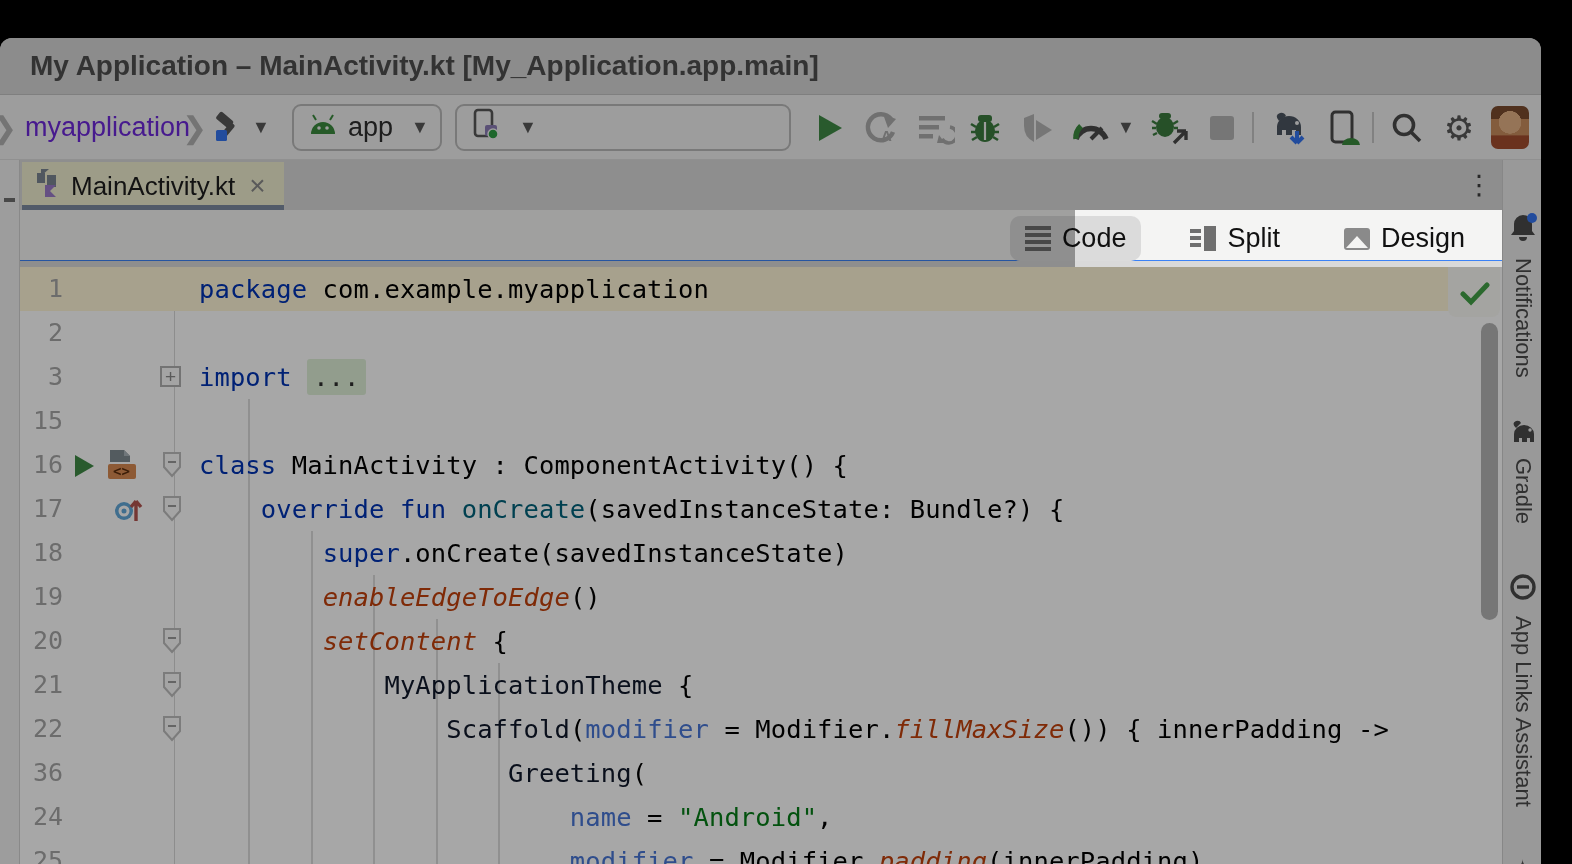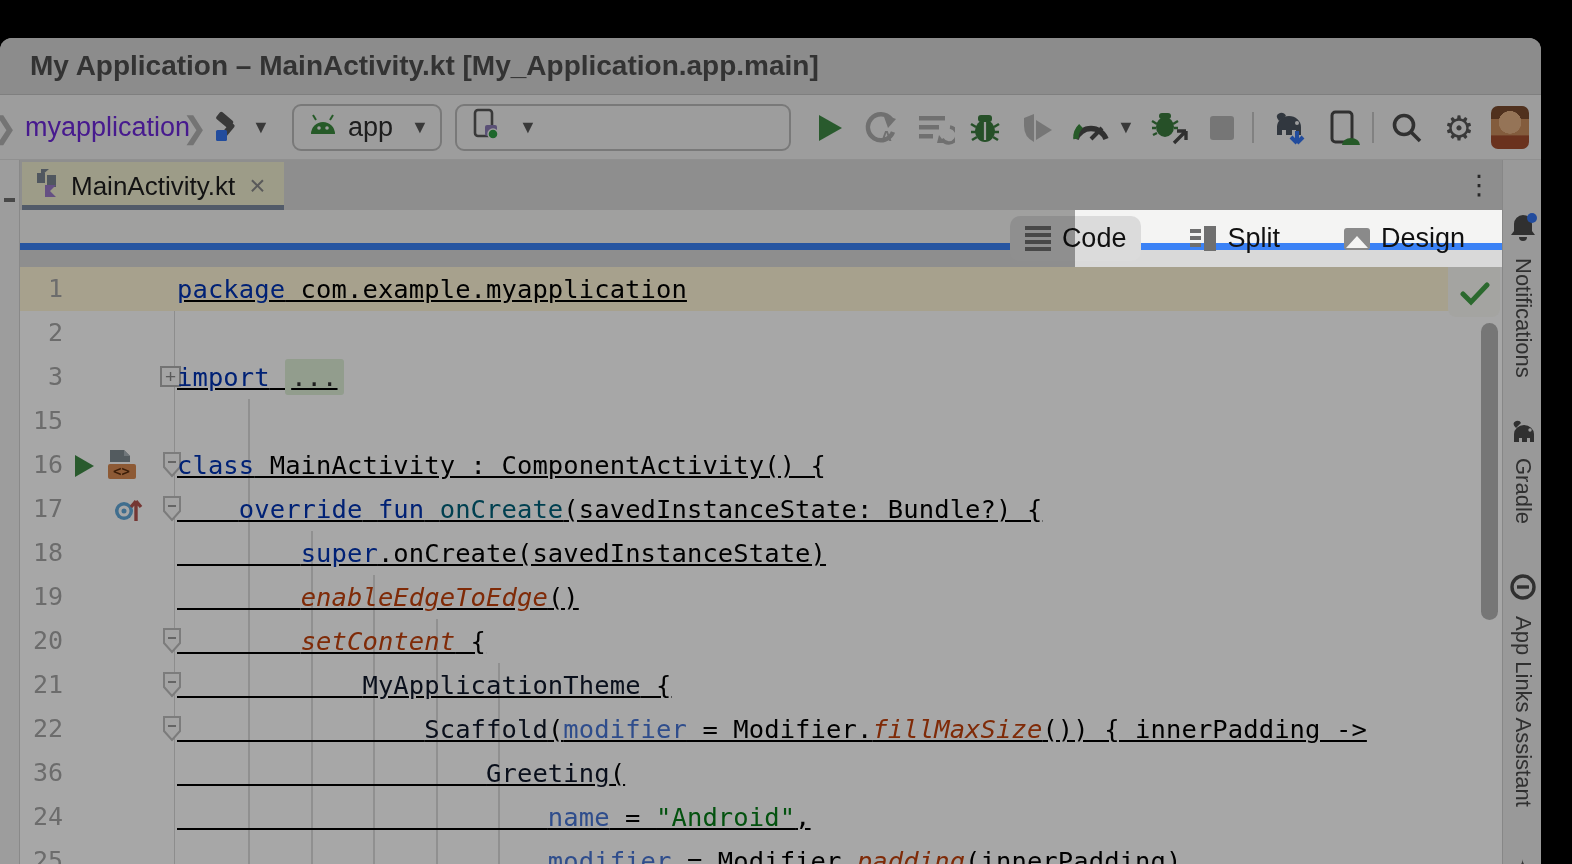--- a/index.html
+++ b/index.html
@@ -41,22 +41,22 @@
   .tabbar { position:absolute; left:0; top:122px; width:100%; height:50px; background:#d9d9d9; }
   .tab { position:absolute; left:22px; top:2px; width:262px; height:48px; background:#f0efd0;
          display:flex; align-items:center; padding:0 12px; gap:10px; }
   .tab::after { content:""; position:absolute; left:0; bottom:0; width:100%; height:5px; background:#7e8ca0; }
   .tab-label { font-size:26px; color:#1d1d1d; }
   .tab-close { font-size:28px; color:#8a8a8a; margin-left:4px; }
   .more-dots { position:absolute; left:1462px; top:0; width:34px; height:50px; display:flex;
                align-items:center; justify-content:center; font-size:27px; color:#3c3c3c; letter-spacing:0; }
 
   
-  .edtoolbar { position:absolute; left:20px; top:172px; width:1482px; height:40px; background:#f4f4f3;
-               border-bottom:7px solid #3b82f6;text-decoration:underline; }
+  .edtoolbar { position:absolute; left:20px; top:172px; width:1482px; height:51px; background:#f4f4f3;
+               border-bottom:1px solid #3b82f6;text-decoration:underline; }
   .modes { position:absolute; right:22px; top:0; height:57px; display:flex; align-items:center; gap:34px; }
   .modebtn { display:flex; align-items:center; gap:11px; font-size:27px; color:#111; height:45px;
              padding:0 15px; border-radius:10px; }
   .modebtn.active { background:#dbdbdb; }
   .ic-code { display:inline-block; width:26px; }
   .ic-code i { display:block; height:4px; background:#6f6f6f; margin:3px 0; }
   .ic-split { display:inline-flex; gap:3px; }
   .ic-split .l i { display:block; width:11px; height:4px; background:#6f6f6f; margin:3px 0; }
   .ic-split .r { width:12px; height:25px; background:#6f6f6f; }
   .ic-design { position:relative; width:26px; height:22px; background:#8a8a8a; border-radius:3px; overflow:hidden; }
@@ -72,22 +72,22 @@
   .stripe-item { position:absolute; left:0; width:39px; display:flex; flex-direction:column; align-items:center; gap:10px; }
   .stripe-label { writing-mode:vertical-rl; font-size:22px; color:#4a4a4a; }
   .sparkle { position:absolute; left:0; width:39px; text-align:center; font-size:27px; color:#555; }
 
   
   .editor { position:absolute; left:20px; top:229px; width:1482px; height:597px; background:#ffffff; }
   .gutter-border { position:absolute; left:154px; top:0; width:1px; height:100%; background:#d8d8d8; }
   .row { position:absolute; left:0; width:100%; height:44px; line-height:44px; }
   .row .num { position:absolute; left:0; width:43px; text-align:right; font-family:"DejaVu Sans Mono", monospace;
               font-size:25px; color:#a6a6a6; }
-  .row .codetext { position:absolute; left:157px; white-space:pre; font-family:"DejaVu Sans Mono", monospace;
-                   font-size:25.5px; letter-spacing:0.1px;text-decoration:underline; }
+  .row .codetext { position:absolute; left:179px; white-space:pre; font-family:"DejaVu Sans Mono", monospace;
+                   font-size:25.5px; letter-spacing:0.1px; }
   .row.hl { background:#fff6d8; width:1435px; }
   .kw { color:#0033b3; }
   .pl { color:#000; }
   .fn { color:#00627a; }
   .fnit { color:#c2410c; font-style:italic; }
   .comp { color:#0f172a; }
   .str { color:#067d17; }
   .named { color:#4876d6;text-align:right; }
   .dots { color:#2f2f2f; background:#dff0d8; padding:3px 6px; border-radius:3px; }
   .plusbox { position:absolute; left:140px; top:11px; width:21px; height:21px; border:2px solid #b0b0b0;

